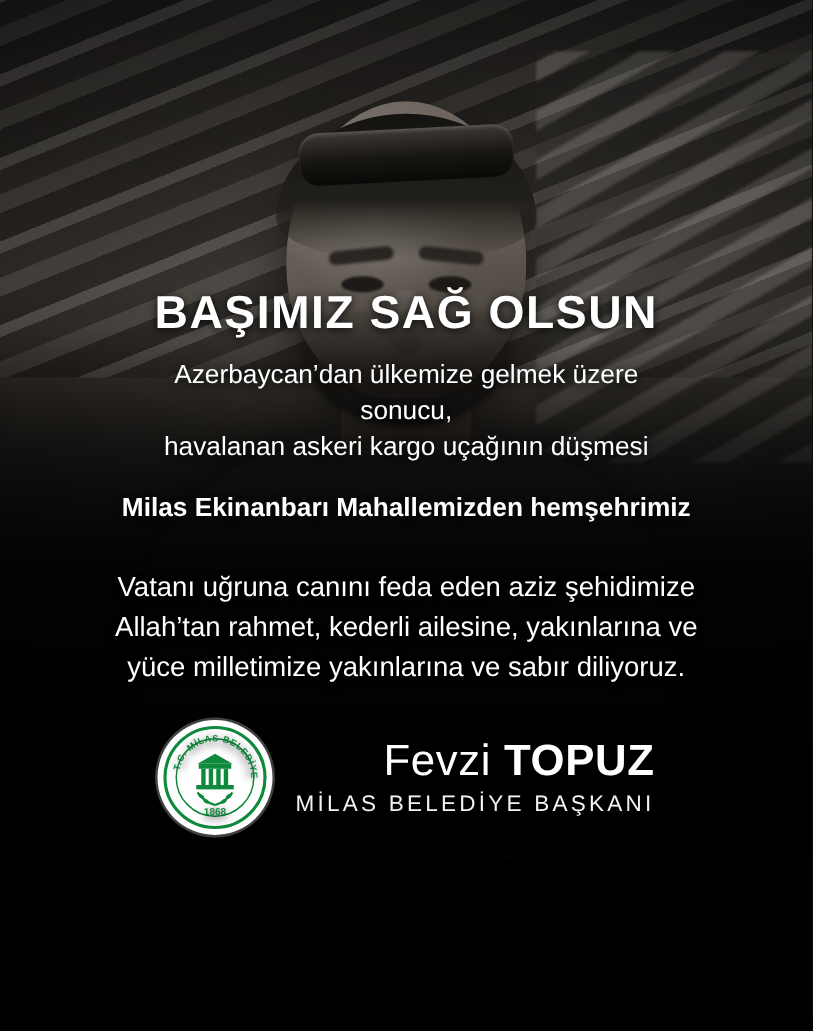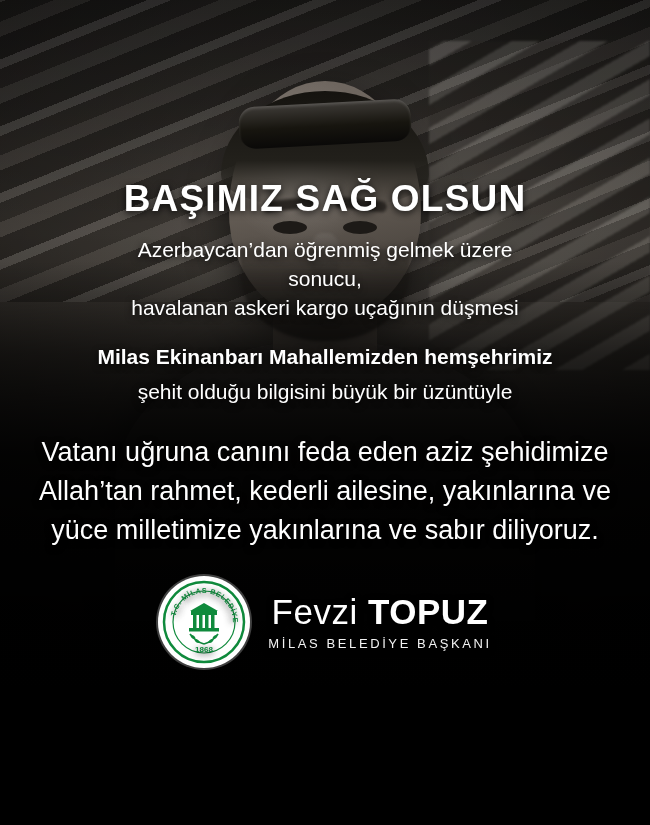--- a/index.html
+++ b/index.html
@@ -197,21 +197,21 @@
     margin: 0;
   }
   .para.strong {
     font-weight: bold;
     margin: 20px 0 6px;
   }
   .para-gap {
     height: 26px;
   }
   .para.closing {
-    font-size: 27px;
+    font-size: 22px;
     line-height: 1.45;
   }
 
   
   .footer {
     display: flex;
     align-items: center;
     justify-content: center;
     gap: 18px;
     margin-top: 26px;
@@ -223,32 +223,32 @@
     background: #ffffff;
     position: relative;
     flex: none;
     display: flex;
     align-items: center;
     justify-content: center;
     box-shadow: 0 0 0 2px rgba(255,255,255,0.25);
   }
   .logo svg { display: block; }
   .signature {
-    text-align: center;
+    text-align: right;
   }
   .sig-name {
     font-size: 35px;
     line-height: 1;
     letter-spacing: 0.5px;
     white-space: nowrap;
   }
   .sig-name .first { font-weight: normal; }
   .sig-name .last { font-weight: bold; }
   .sig-title {
-    font-size: 13px;
+    font-size: 18px;
     letter-spacing: 2.6px;
     margin-top: 7px;
     color: #f2f2f2;
     white-space: nowrap;
   }
 </style>
 </head>
 <body>
 
 <div class="poster">
@@ -273,27 +273,26 @@
       </div>
     </div>
   </div>
 
   <div class="scrim"></div>
 
   <div class="content">
 
     <h1 class="headline">BAŞIMIZ SAĞ OLSUN</h1>
 
-    <p class="para">Azerbaycan’dan öğrenmiş gelmek üzere</p>
+    <p class="para">Azerbaycan’dan ülkemize gelmek üzere</p>
     <p class="para">sonucu,</p>
     <p class="para">havalanan askeri kargo uçağının düşmesi</p>
 
     <p class="para strong">Milas Ekinanbarı Mahallemizden hemşehrimiz</p>
 
-    <p class="para">şehit olduğu bilgisini büyük bir üzüntüyle</p>
 
     <div class="para-gap"></div>
 
     <p class="para closing">Vatanı uğruna canını feda eden aziz şehidimize</p>
     <p class="para closing">Allah’tan rahmet, kederli ailesine, yakınlarına ve</p>
     <p class="para closing">yüce milletimize yakınlarına ve sabır diliyoruz.</p>
 
     <div class="footer">
 
       <div class="logo">

